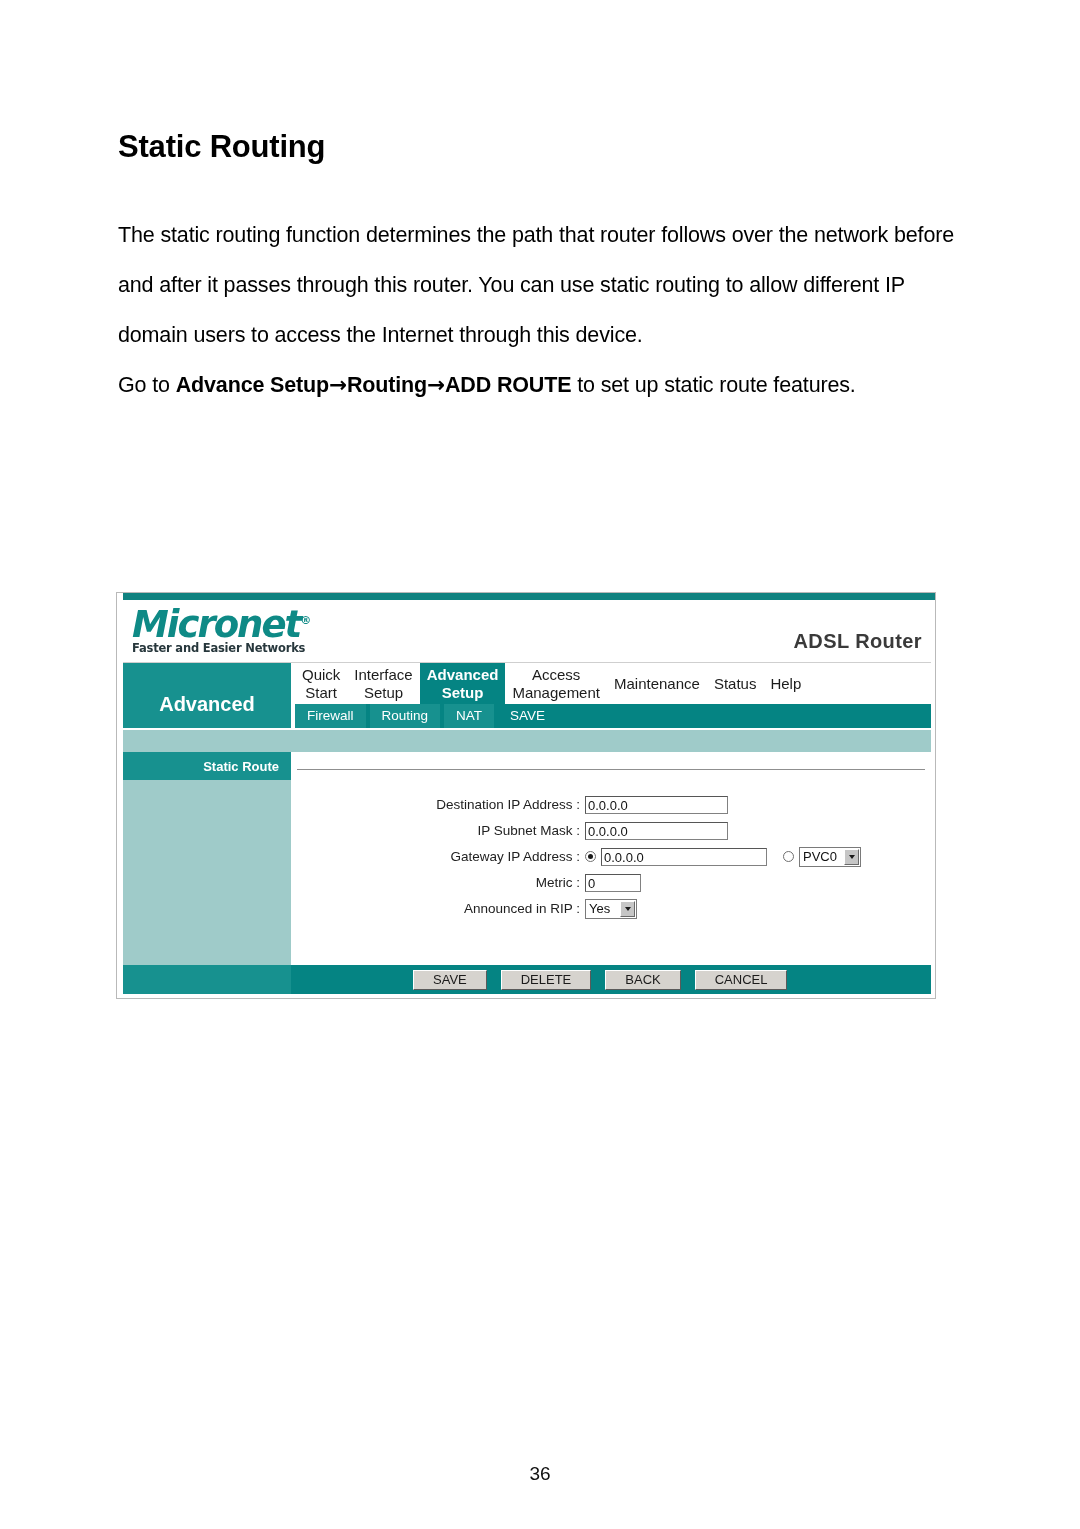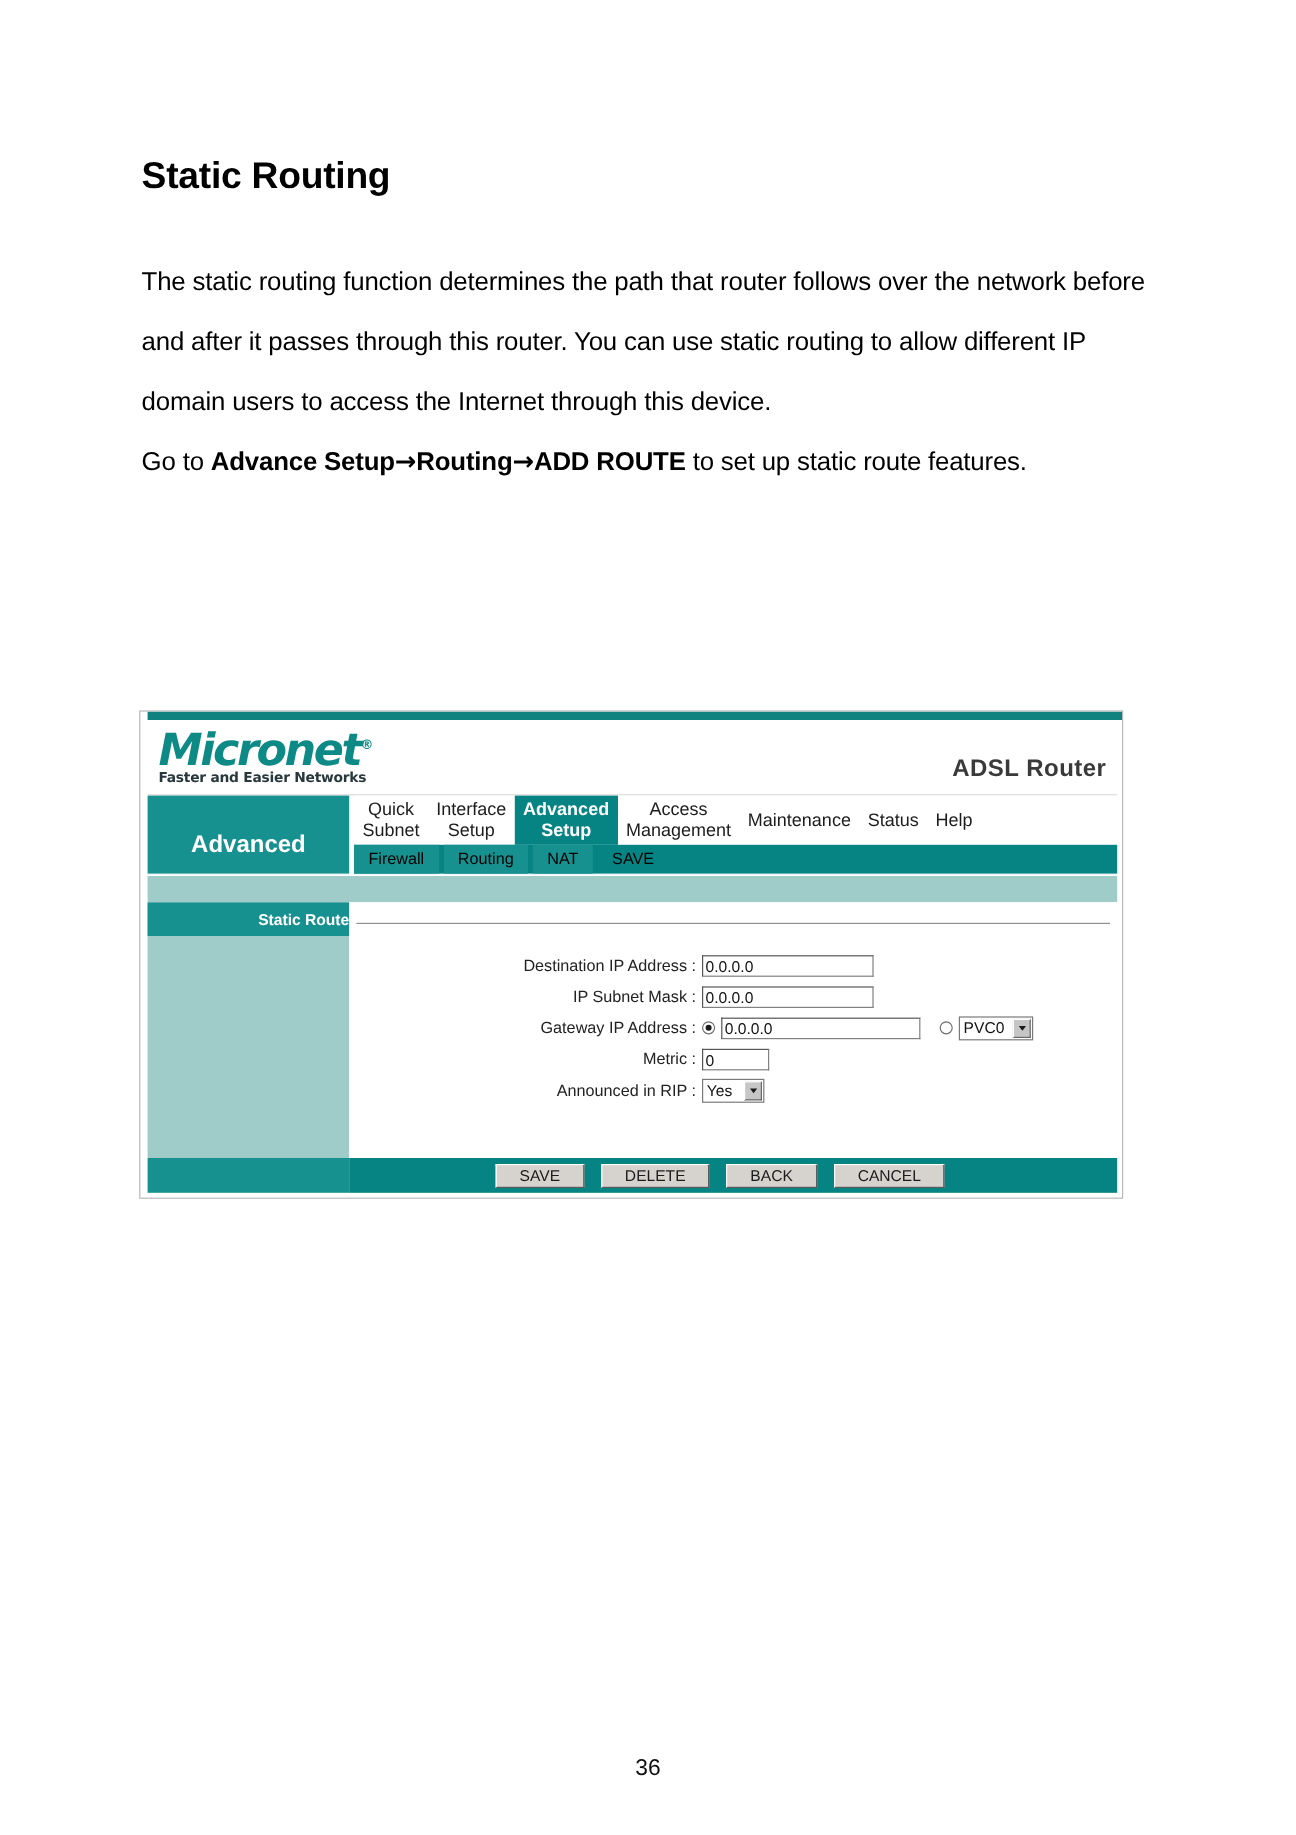--- a/index.html
+++ b/index.html
@@ -168,21 +168,21 @@
   .subtabs {
     position: absolute;
     left: 172px; top: 41px;
     width: 636px; height: 24px;
     background: #058483;
     display: flex;
     align-items: center;
   }
   .stab {
     font-size: 13.5px;
-    color: #000000;
+    color: #ffffff;
     height: 24px;
     line-height: 24px;
     padding: 0 12px;
     background: #17918f;
     margin-right: 4px;
     white-space: nowrap;
   }
   .stab.plain { background: transparent; }
 
   
@@ -211,20 +211,21 @@
     position: absolute;
     left: 0; top: 0;
     width: 168px; height: 28px;
     background: #17918f;
     color: #ffffff;
     font-size: 13px;
     font-weight: bold;
     display: flex;
     align-items: center;
     justify-content: flex-end;
+    padding-right: 12px;
     box-sizing: border-box;
   }
   .side-foot {
     position: absolute;
     left: 0; top: 213px;
     width: 168px; height: 29px;
     background: #17918f;
   }
 
   .form-col {
@@ -395,21 +396,21 @@
         <div class="logo-tag">Faster and Easier Networks</div>
       </div>
       <div class="model">ADSL Router</div>
     </div>
 
     <div class="nav-zone">
       <div class="section-tab">Advanced</div>
 
       <div class="toptabs">
         <div class="ttab">Quick
-Subnet</div>
+Start</div>
         <div class="ttab">Interface
 Setup</div>
         <div class="ttab active">Advanced
 Setup</div>
         <div class="ttab">Access
 Management</div>
         <div class="ttab single">Maintenance</div>
         <div class="ttab single">Status</div>
         <div class="ttab single">Help</div>
       </div>

